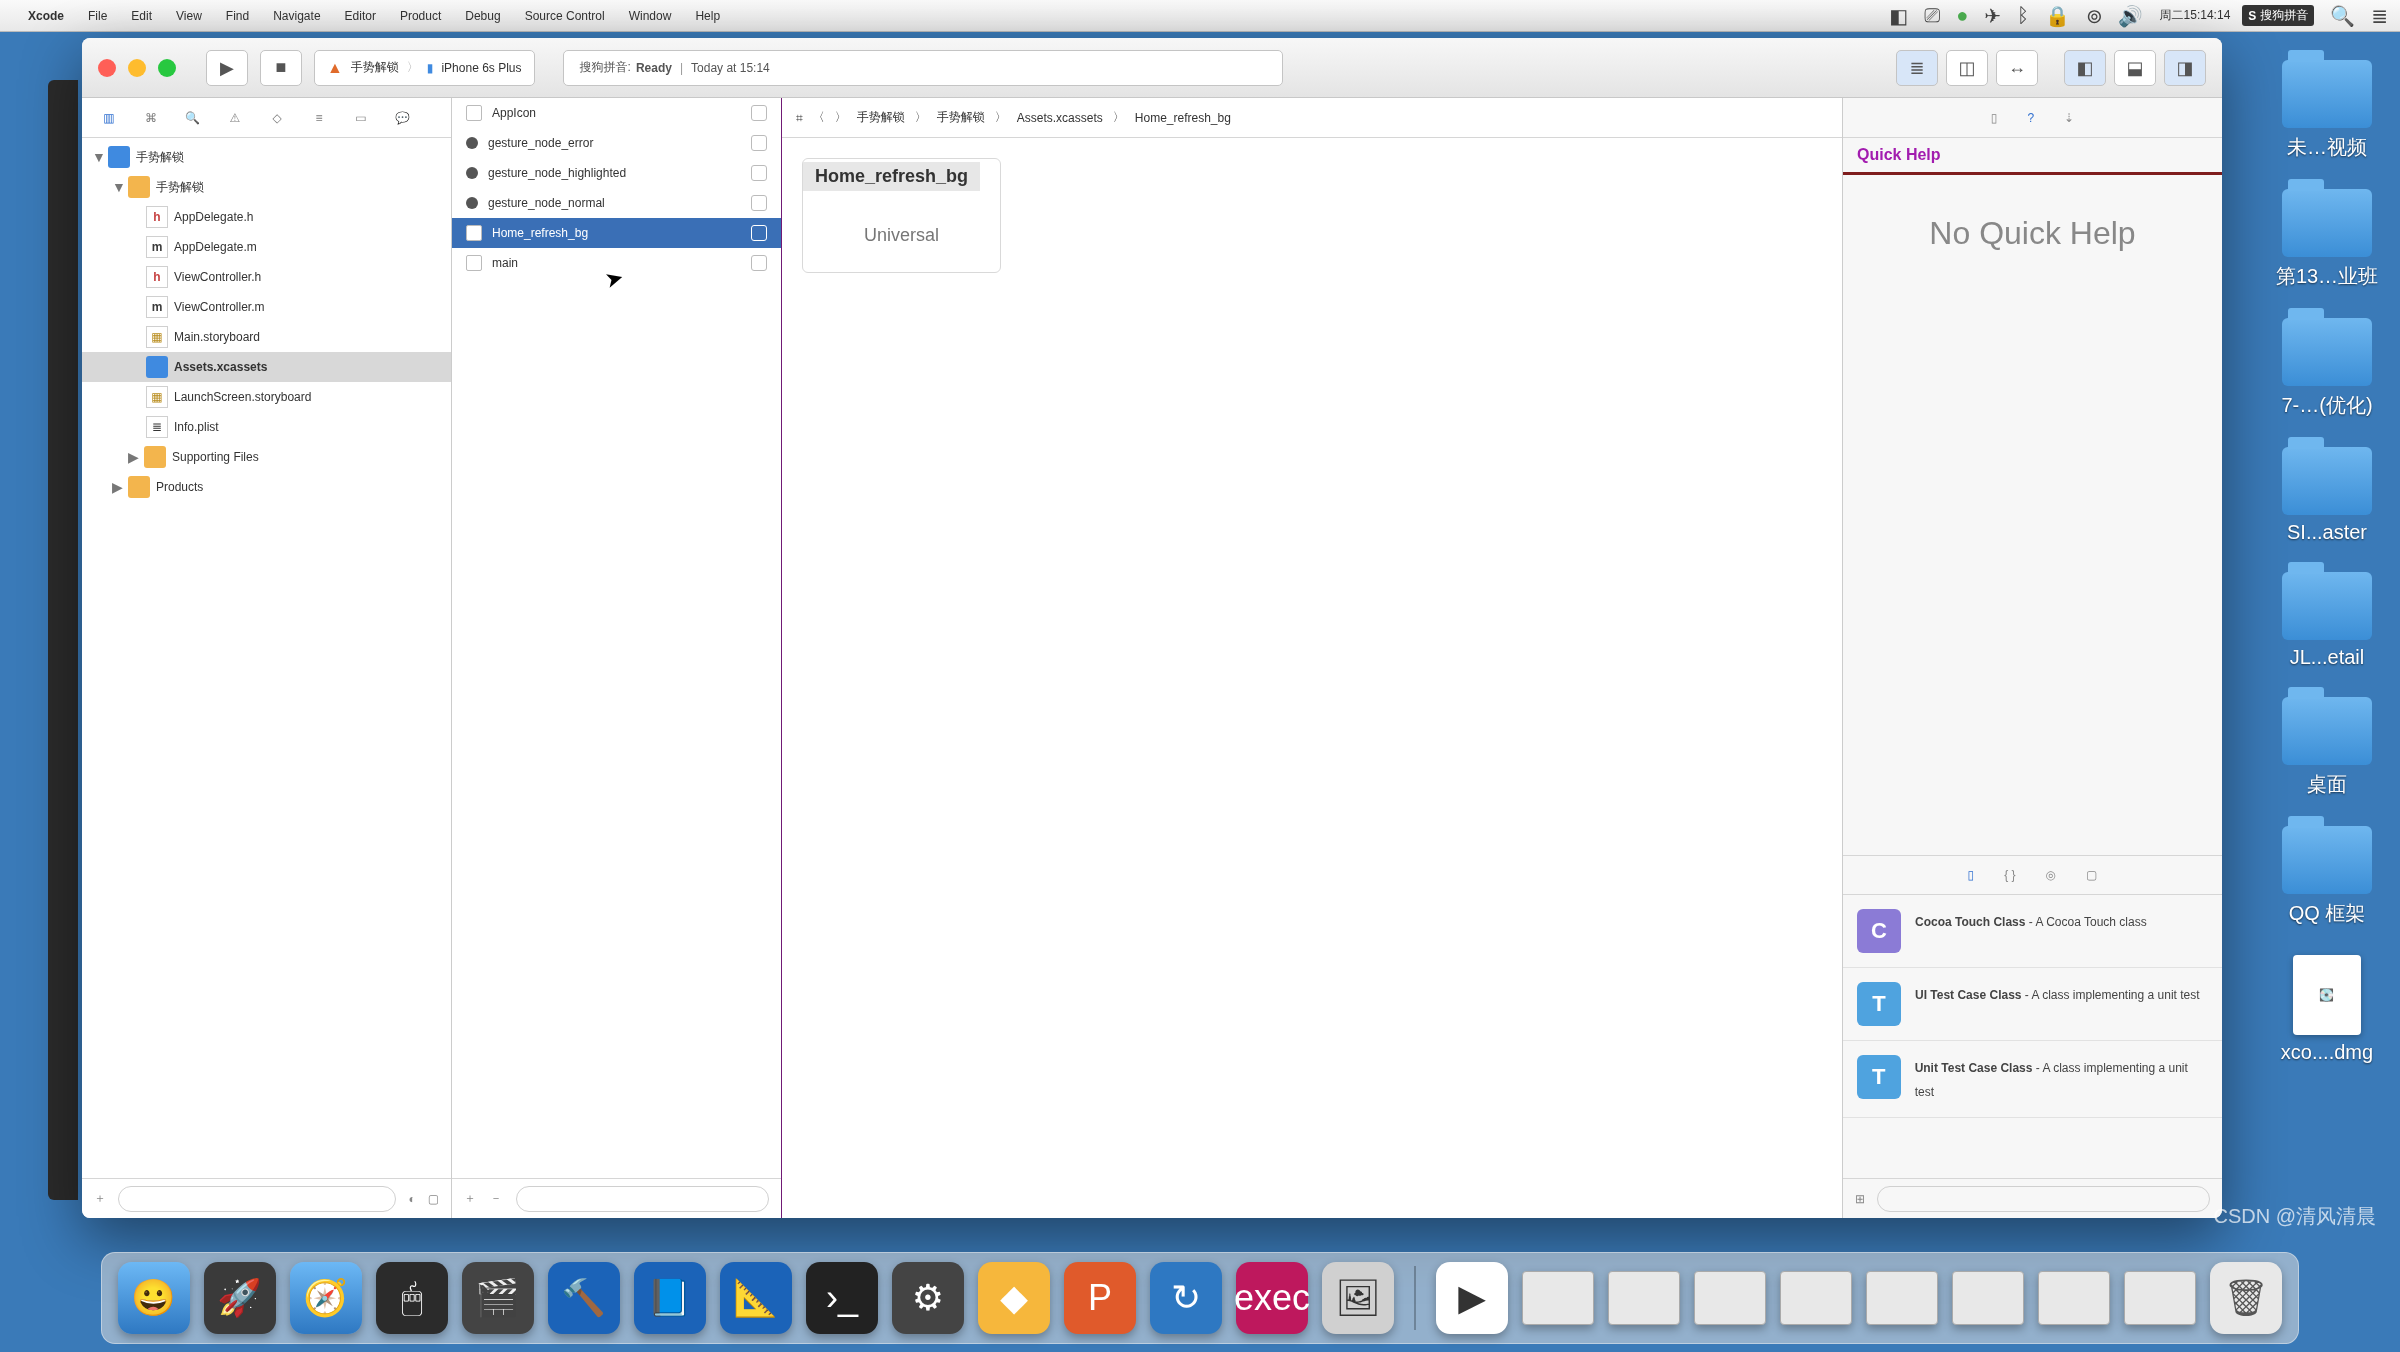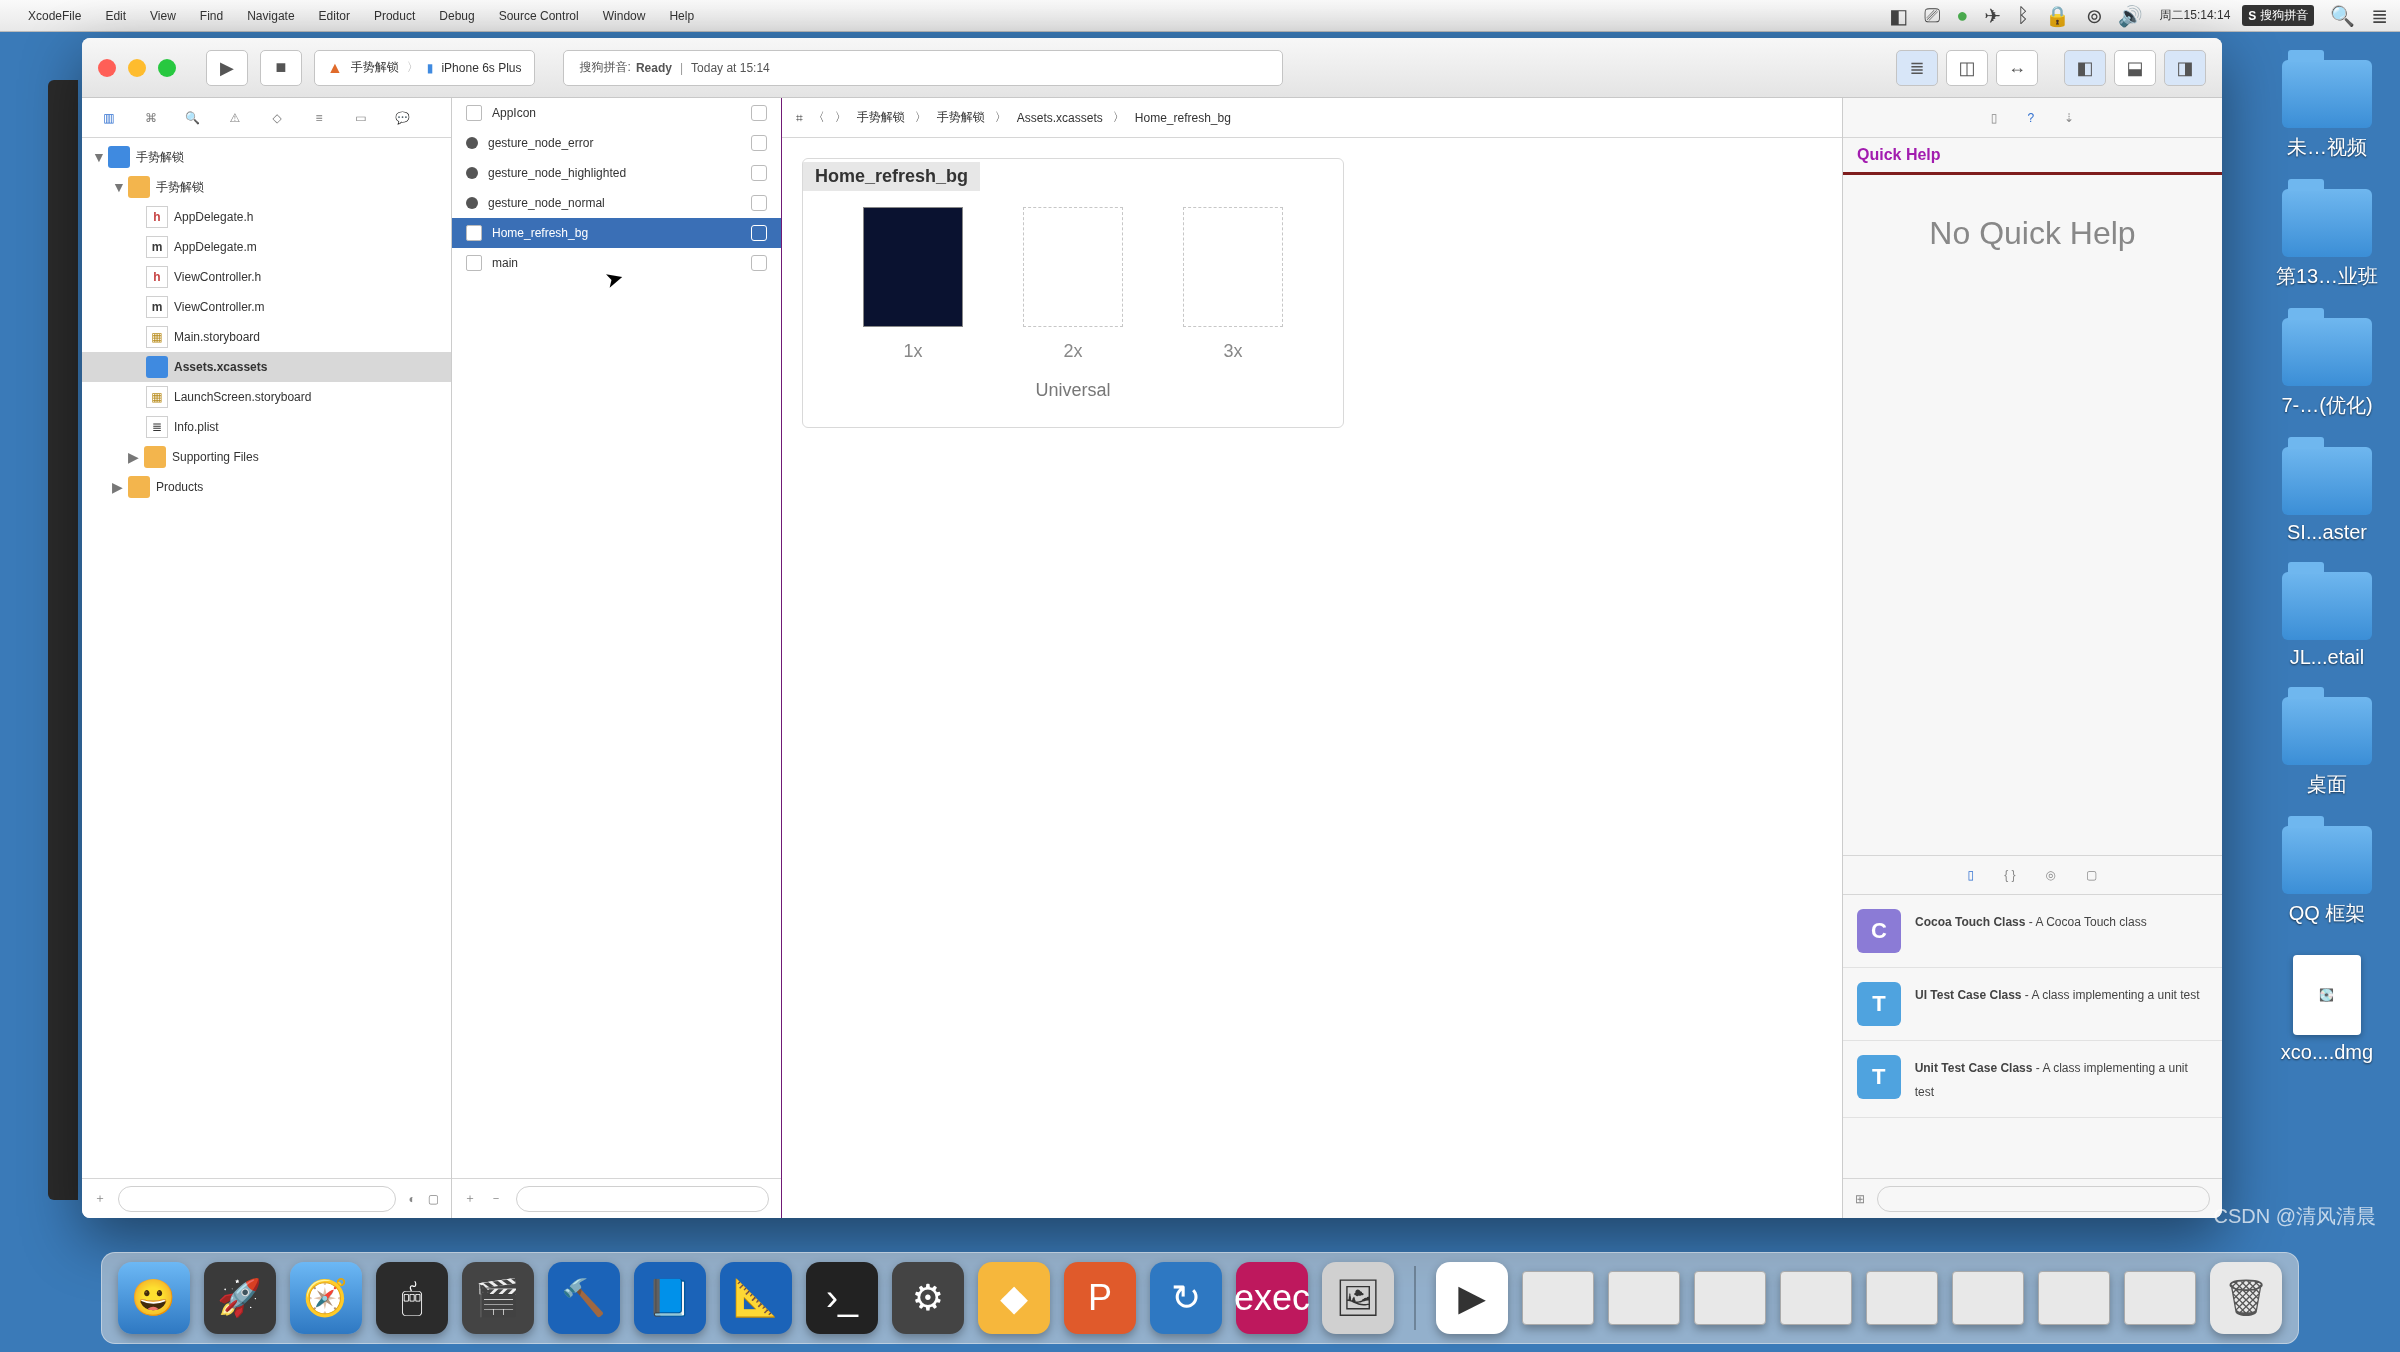--- a/index.html
+++ b/index.html
@@ -1,21 +1,21 @@
 <!DOCTYPE html>
 <html><head>
 <meta charset="utf-8">
 <style>
 * { margin:0; padding:0; box-sizing:border-box; font-family:-apple-system,"Helvetica Neue",Arial,sans-serif; font-size:12px; }
 body { width:2400px; height:1352px; background:#3a7ab8; overflow:hidden; position:relative; }
 
 
 .menubar { height:32px; background:linear-gradient(#fafafa,#e8e8e8); display:flex; align-items:center; padding:0 12px; font-size:20px; color:#333; border-bottom:1px solid #bbb; }
 .menubar .apple { font-size:24px; margin-right:16px; }
-.menubar .app { font-weight:400; }
+.menubar .app { font-weight:700; margin-right:24px; }
 .menubar .menu-item { margin-right:24px; }
 .menubar .spacer { flex:1; }
 .menubar .status-icon { margin-left:16px; font-size:20px; color:#444; }
 .menubar .clock { margin-left:16px; }
 .menubar .ime { margin-left:12px; background:#333; color:#fff; padding:2px 6px; border-radius:3px; font-size:14px; display:flex; align-items:center; gap:4px; }
 
 
 .desktop-icons { position:absolute; right:18px; top:60px; width:110px; display:flex; flex-direction:column; gap:28px; align-items:center; }
 .desktop-icons .di { display:flex; flex-direction:column; align-items:center; gap:6px; }
 .desktop-icons .folder { width:90px; height:68px; background:linear-gradient(#6fb7ef,#3b8ed6); border-radius:6px; position:relative; }
@@ -363,34 +363,20 @@
           <span class="chev">〉</span>
           <span class="crumb"><span class="fold-icon"></span><span>手势解锁</span></span>
           <span class="chev">〉</span>
           <span class="crumb"><span class="ac-icon"></span><span>Assets.xcassets</span></span>
           <span class="chev">〉</span>
           <span class="crumb"><span>Home_refresh_bg</span></span>
         </div>
         <div class="canvas">
           <div class="group">
             <div class="group-title">Home_refresh_bg</div>
-            <div class="slots">
-              <div class="slot">
-                  <div class="well filled"></div>
-                  <div class="lab">1x</div>
-                </div>
-              <div class="slot">
-                  <div class="well"></div>
-                  <div class="lab">2x</div>
-                </div>
-              <div class="slot">
-                  <div class="well"></div>
-                  <div class="lab">3x</div>
-                </div>
-            </div>
             <div class="universal">Universal</div>
           </div>
         </div>
       </div>
     </div>
 
     <div class="inspector">
       <div class="insp-tabs">
         <span>▯</span>
         <span style="color:#2f6fd0">?</span>

